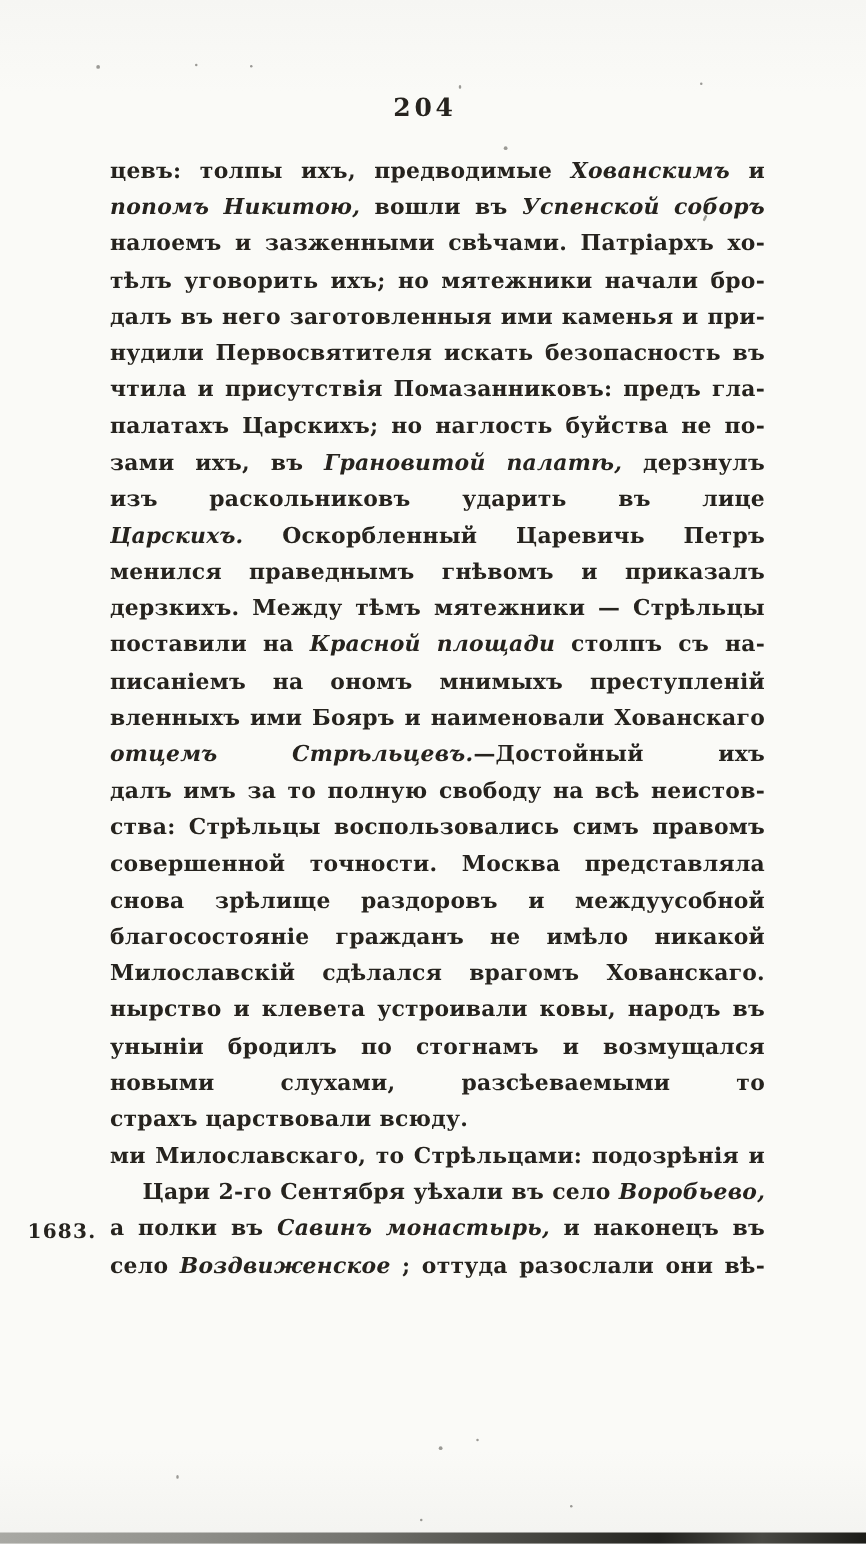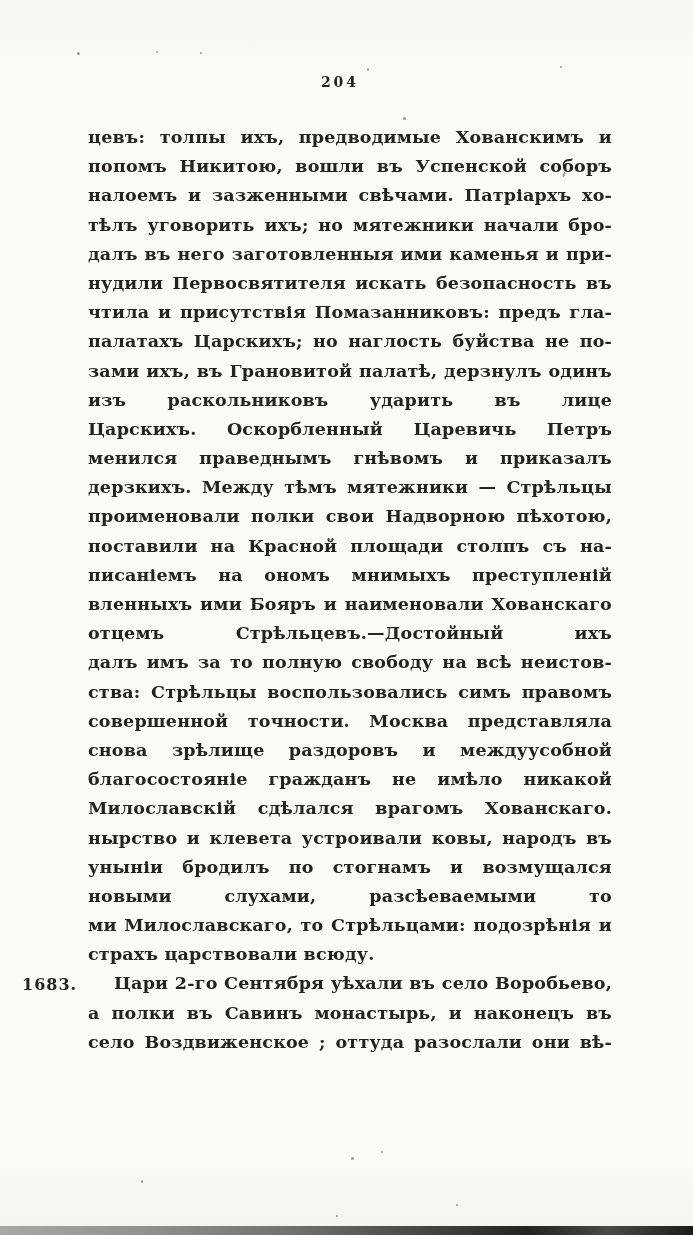--- a/index.html
+++ b/index.html
@@ -8,42 +8,42 @@
     position: relative;
     overflow: hidden;
     background: linear-gradient(180deg, #f6f6f3 0%, #fafaf7 6%, #fafaf7 94%, #f3f3f0 100%);
     font-family: "DejaVu Serif", "Liberation Serif", serif;
     color: #26231e;
   }
   .page-num {
     position: absolute;
     top: 74px; left: 0; width: 680px;
     text-align: center;
-    font-size: 14px;
+    font-size: 20px;
     font-weight: bold;
     letter-spacing: 3px;
   }
   .text-block {
     position: absolute;
     left: 88px; top: 123px;
     width: 524px;
   }
   .line {
     height: 29.2px;
     line-height: 29.2px;
     font-size: 17.5px;
     font-weight: bold;
     text-align: justify;
     text-align-last: justify;
     overflow: hidden;
     letter-spacing: 0.2px;
   }
   .line.nojust { text-align: left; text-align-last: left; }
   .line.indent { text-indent: 26px; }
-  .it { }
+  .it { font-style: italic; }
   .margin-year {
     position: absolute;
     left: 22px; top: 970px;
     height: 29.2px; line-height: 29.2px;
     font-size: 16px;
     font-weight: bold;
     letter-spacing: 1px;
   }
   .speck {
     position: absolute;
@@ -74,36 +74,35 @@
     <div class="line"><span class="rm">тѣлъ уговорить ихъ; но мятежники начали бро-</span></div>
     <div class="line"><span class="rm">далъ въ него заготовленныя ими каменья и при-</span></div>
     <div class="line"><span class="rm">нудили Первосвятителя искать безопасность въ</span></div>
     <div class="line"><span class="rm">чтила и присутствія Помазанниковъ: предъ гла-</span></div>
     <div class="line"><span class="rm">палатахъ Царскихъ; но наглость буйства не по-</span></div>
     <div class="line"><span class="rm">зами ихъ, въ </span><span class="it">Грановитой палатѣ,</span><span class="rm"> дерзнулъ одинъ</span></div>
     <div class="line"><span class="rm">изъ раскольниковъ ударить въ лице Архіепископа</span></div>
     <div class="line"><span class="it">Царскихъ.</span><span class="rm"> Оскорбленный Царевичь Петръ воспла-</span></div>
     <div class="line"><span class="rm">менился праведнымъ гнѣвомъ и приказалъ изгнать</span></div>
     <div class="line"><span class="rm">дерзкихъ. Между тѣмъ мятежники — Стрѣльцы</span></div>
-    <div class="line"><span class="rm">проименовали полки свои </span><span class="it">Надворною пѣхотою,</span></div>
     <div class="line"><span class="rm">поставили на </span><span class="it">Красной площади</span><span class="rm"> столпъ съ на-</span></div>
     <div class="line"><span class="rm">писаніемъ на ономъ мнимыхъ преступленій умерщ-</span></div>
     <div class="line"><span class="rm">вленныхъ ими Бояръ и наименовали Хованскаго</span></div>
     <div class="line"><span class="it">отцемъ Стрѣльцевъ.</span><span class="rm">—Достойный ихъ начальникъ</span></div>
     <div class="line"><span class="rm">далъ имъ за то полную свободу на всѣ неистов-</span></div>
     <div class="line"><span class="rm">ства: Стрѣльцы воспользовались симъ правомъ въ</span></div>
     <div class="line"><span class="rm">совершенной точности. Москва представляла</span></div>
     <div class="line"><span class="rm">снова зрѣлище раздоровъ и междуусобной распри;</span></div>
     <div class="line"><span class="rm">благосостояніе гражданъ не имѣло никакой опоры,</span></div>
     <div class="line"><span class="rm">Милославскій сдѣлался врагомъ Хованскаго. Про-</span></div>
     <div class="line"><span class="rm">нырство и клевета устроивали ковы, народъ въ</span></div>
     <div class="line"><span class="rm">уныніи бродилъ по стогнамъ и возмущался всегда</span></div>
     <div class="line"><span class="rm">новыми слухами, разсѣеваемыми то приверженца-</span></div>
+    <div class="line nojust"><span class="rm">страхъ царствовали всюду.</span></div>
     <div class="line"><span class="rm">ми Милославскаго, то Стрѣльцами: подозрѣнія и</span></div>
-    <div class="line nojust"><span class="rm">страхъ царствовали всюду.</span></div>
     <div class="line indent"><span class="rm">Цари 2-го Сентября уѣхали въ село </span><span class="it">Воробьево,</span></div>
     <div class="line"><span class="rm">а полки въ </span><span class="it">Савинъ монастырь,</span><span class="rm"> и наконецъ въ</span></div>
     <div class="line"><span class="rm">село </span><span class="it">Воздвиженское</span><span class="rm"> ; оттуда разослали они вѣ-</span></div>
   </div>
 
 <div class="speck" style="left:77px;top:52px;width:3px;height:3px;"></div>
 <div class="speck" style="left:156px;top:51px;width:2px;height:2px;"></div>
 <div class="speck" style="left:200px;top:52px;width:2px;height:2px;"></div>
 <div class="speck" style="left:367px;top:68px;width:2px;height:3px;"></div>
 <div class="speck" style="left:560px;top:66px;width:2px;height:2px;"></div>

